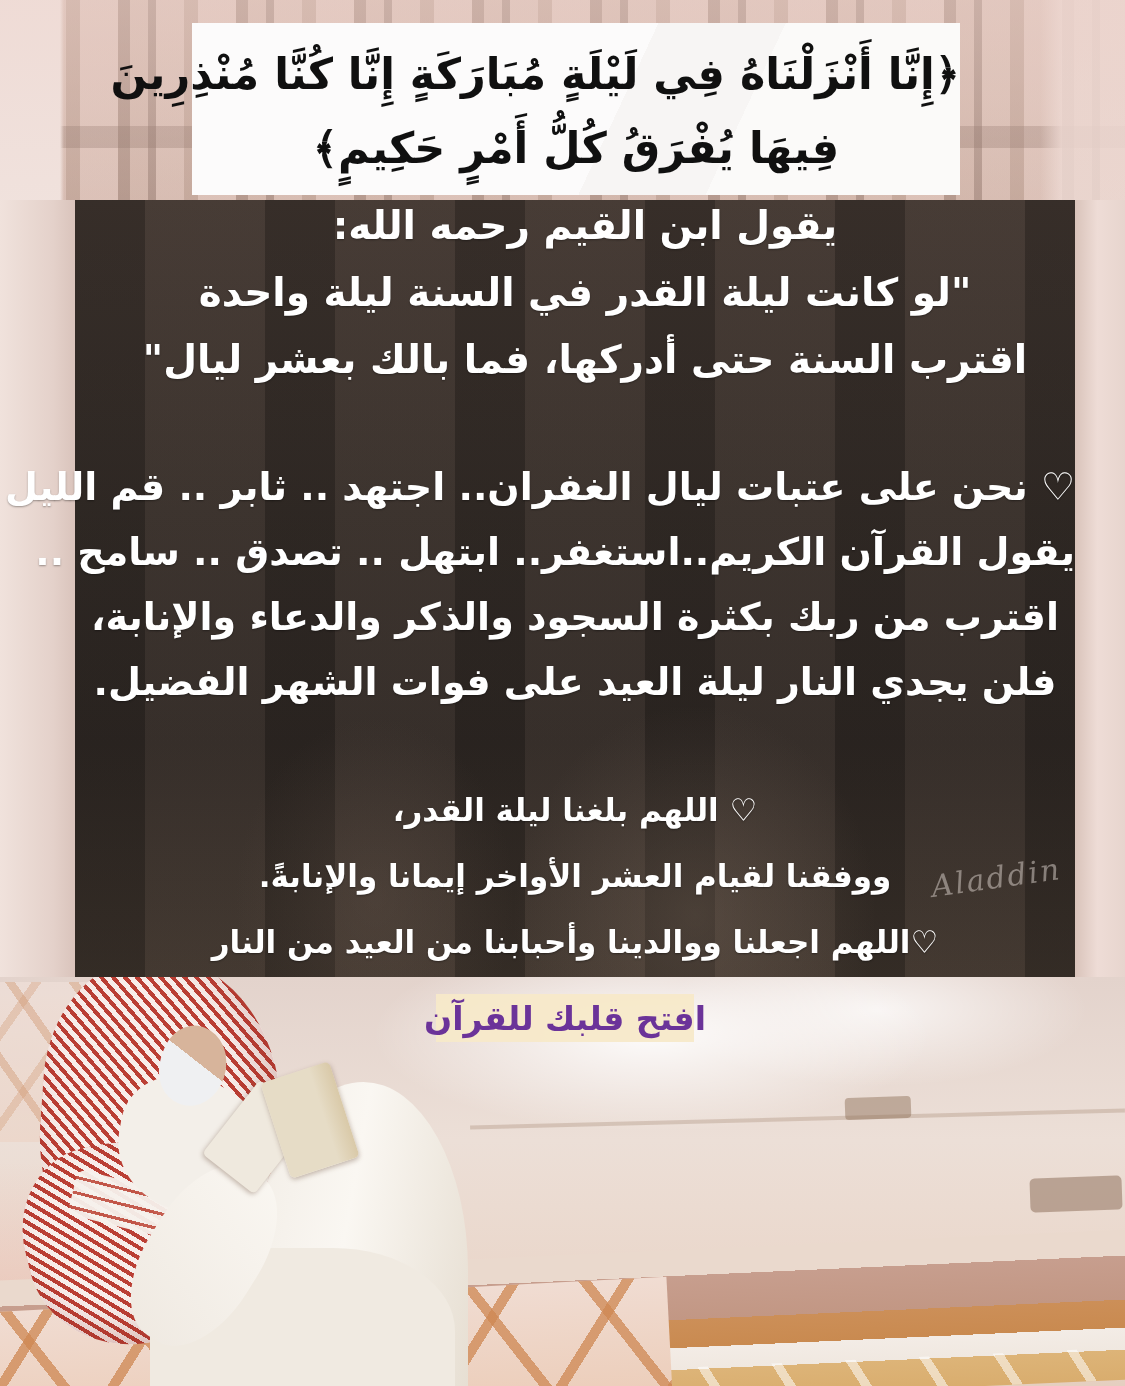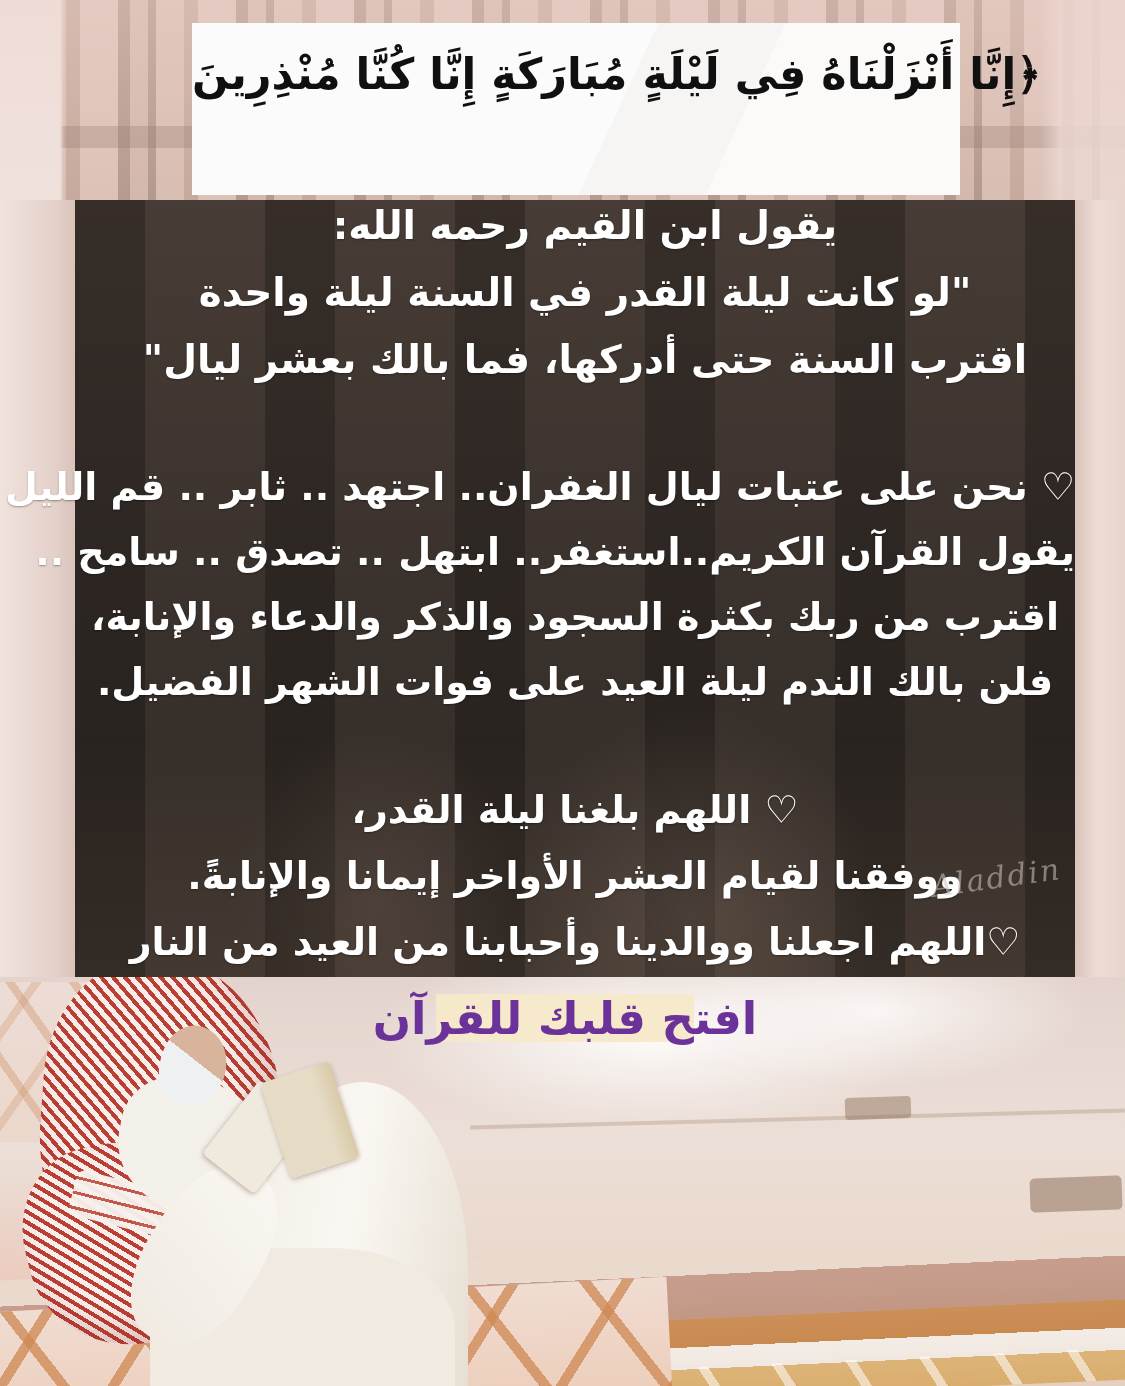--- a/index.html
+++ b/index.html
@@ -86,45 +86,45 @@
   .thobe-lower{left:150px;top:1248px;width:305px;height:138px;
     border-radius:30% 40% 0 0 / 50% 60% 0 0;background:#f0eae1;}
   .book-p1{left:224px;top:1090px;width:66px;height:94px;transform:rotate(38deg);
     background:#efe9de;border-radius:5px;box-shadow:0 2px 5px rgba(110,80,60,0.4);}
   .book-p2{left:274px;top:1070px;width:72px;height:100px;transform:rotate(-18deg);
     background:linear-gradient(90deg,#e6dcc6 0 70%,#d9c9a8);border-radius:5px;
     box-shadow:0 2px 5px rgba(110,80,60,0.4);}
   
   .banner{left:192px;top:23px;width:768px;height:172px;z-index:5;
     background:linear-gradient(115deg,#fcfbfb 0 55%,#f7f5f4 55% 70%,#fbfaf9 70%);
-    display:flex;flex-direction:row;justify-content:flex-start;
+    display:flex;flex-direction:column;justify-content:flex-start;
     padding-top:14px;box-sizing:border-box;}
   .banner .vline{direction:rtl;text-align:center;white-space:nowrap;
     font-size:43px;line-height:74px;font-weight:bold;color:#101010;}
   
   .overlay{left:75px;top:200px;width:1000px;height:777px;z-index:4;
     background:
       radial-gradient(ellipse 260px 300px at 62% 92%, rgba(140,120,105,0.28), rgba(0,0,0,0) 70%),
       radial-gradient(ellipse 200px 260px at 30% 90%, rgba(120,100,88,0.22), rgba(0,0,0,0) 70%),
       repeating-linear-gradient(90deg, rgba(15,12,10,0.28) 0 70px, rgba(80,66,58,0.12) 70px 190px),
       linear-gradient(180deg,#463b35 0%,#3a322d 40%,#332c28 70%,#423830 100%);}
   .tblock{position:absolute;left:0;right:0;direction:rtl;text-align:center;color:#fff;
     font-weight:bold;text-shadow:0 1px 2px rgba(0,0,0,0.35);}
   .tblock .tl{white-space:nowrap;}
   .quote-block{top:-8px;font-size:39px;line-height:67px;padding-left:20px;}
   .exhort-block{top:255px;font-size:38px;line-height:65px;}
-  .dua-block{top:577px;font-size:38px;line-height:66px;}
+  .dua-block{top:577px;font-size:31px;line-height:66px;}
   .watermark{position:absolute;left:856px;top:660px;transform:rotate(-8deg);
     font-family:"DejaVu Serif",serif;font-style:italic;font-size:30px;
     color:rgba(208,199,193,0.55);letter-spacing:2px;}
   
   .footer-hl{left:436px;top:994px;width:258px;height:48px;z-index:6;
     display:flex;align-items:center;justify-content:center;direction:rtl;
     background:rgba(247,233,201,0.95);color:#6b3399;
-    font-size:45px;font-weight:bold;white-space:nowrap;}
+    font-size:33px;font-weight:bold;white-space:nowrap;}
 </style>
 </head>
 <body>
 
 <div class="stage">
 
   <div class="abs bg-top"></div>
   <div class="abs side-left"></div>
   <div class="abs side-right"></div>
 
@@ -147,35 +147,36 @@
     <div class="abs face"></div>
     <div class="abs thobe-main"></div>
     <div class="abs thobe-lower"></div>
     <div class="abs sleeve"></div>
     <div class="abs book-p1"></div>
     <div class="abs book-p2"></div>
   </div>
 
   <div class="abs banner">
     <div class="vline">﴿إِنَّا أَنْزَلْنَاهُ فِي لَيْلَةٍ مُبَارَكَةٍ إِنَّا كُنَّا مُنْذِرِينَ</div>
+    <div class="vline">فِيهَا يُفْرَقُ كُلُّ أَمْرٍ حَكِيمٍ﴾</div>
   </div>
 
   <div class="abs overlay">
 
     <div class="tblock quote-block">
       <div class="tl">يقول ابن القيم رحمه الله:</div>
       <div class="tl">"لو كانت ليلة القدر في السنة ليلة واحدة</div>
       <div class="tl">اقترب السنة حتى أدركها، فما بالك بعشر ليال"</div>
     </div>
 
     <div class="tblock exhort-block">
       <div class="tl">♡ نحن على عتبات ليال الغفران.. اجتهد .. ثابر .. قم الليل ..</div>
       <div class="tl">يقول القرآن الكريم..استغفر.. ابتهل .. تصدق .. سامح ..</div>
       <div class="tl">اقترب من ربك بكثرة السجود والذكر والدعاء والإنابة،</div>
-      <div class="tl">فلن بالك الندم ليلة العيد على فوات الشهر الفضيل.</div>
+      <div class="tl">فلن يجدي النار ليلة العيد على فوات الشهر الفضيل.</div>
     </div>
 
     <div class="tblock dua-block">
       <div class="tl">♡ اللهم بلغنا ليلة القدر،</div>
       <div class="tl">ووفقنا لقيام العشر الأواخر إيمانا والإنابةً.</div>
       <div class="tl">♡اللهم اجعلنا ووالدينا وأحبابنا من العيد من النار</div>
     </div>
 
     <div class="watermark">Aladdin</div>
   </div>

